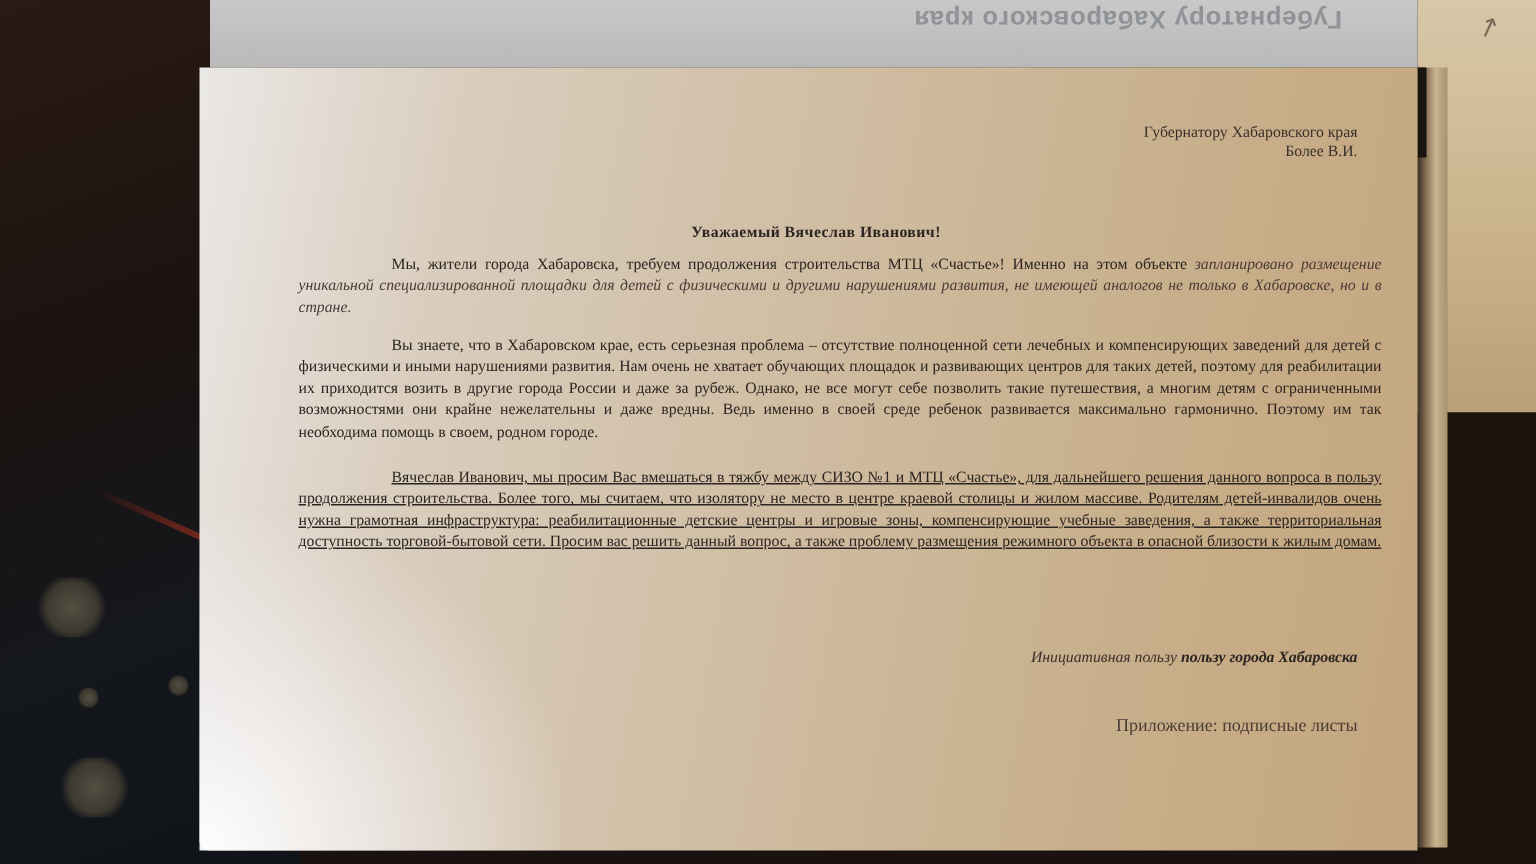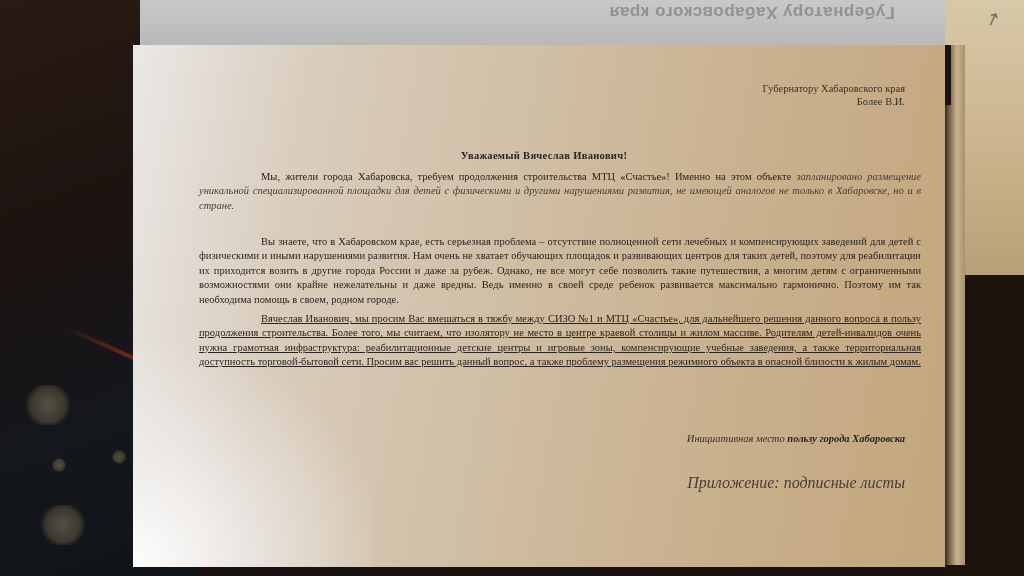--- a/index.html
+++ b/index.html
@@ -66,26 +66,26 @@
   }
   .letter {
     position:absolute; left:50px; top:0; width:722px; color:#2b2420;
     font-size:10.5px; line-height:14.4px;
   }
   .addressee { position:absolute; right:0; top:37px; text-align:right; font-size:10.5px; line-height:13px; color:#3a302a; }
   .salutation { position:absolute; left:0; width:100%; top:104px; text-align:center; font-weight:bold; font-size:10.5px; letter-spacing:.3px; }
   .para { position:absolute; left:0; width:100%; text-align:justify; margin:16px; }
   .para .indent { display:inline-block; width:62px; }
   .para1 { top:109px; }
-  .para2 { top:174px; }
+  .para2 { top:163px; }
   .para3 { top:251px;text-decoration:underline; }
   .italic { font-style:italic; color:#4a3a36; }
   .signature { position:absolute; right:0; top:387px; font-style:italic; font-size:10.5px; color:#3a302a; }
   .signature b { color:#2b2420; }
-  .appendix { position:absolute; right:0; top:431px; font-style:italic; font-size:16px; color:#4a3c34; }
+  .appendix { position:absolute; right:0; top:431px; font-size:12px; color:#4a3c34; }
 </style>
 </head>
 <body>
 
 <div class="table-left">
   <div class="carpet-pattern" style="left:25px;top:385px;"></div>
   <div class="carpet-pattern" style="left:40px;top:505px;"></div>
   <div class="carpet-pattern" style="left:52px;top:458px;width:14px;height:14px;"></div>
   <div class="carpet-pattern" style="left:112px;top:450px;width:14px;height:14px;"></div>
 </div>
@@ -117,18 +117,18 @@
 
     <p class="para para2">
       <span class="indent"></span><span>Вы знаете, что в Хабаровском крае, есть серьезная проблема – отсутствие полноценной сети лечебных и компенсирующих заведений для детей с физическими и иными нарушениями развития. Нам очень не хватает обучающих площадок и развивающих центров для таких детей, поэтому для реабилитации их приходится возить в другие города России и даже за рубеж. Однако, не все могут себе позволить такие путешествия, а многим детям с ограниченными возможностями они крайне нежелательны и даже вредны. Ведь именно в своей среде ребенок развивается максимально гармонично. Поэтому им так необходима помощь в своем, родном городе.</span>
     </p>
 
     <p class="para para3">
       <span class="indent"></span><span>Вячеслав Иванович, мы просим Вас вмешаться в тяжбу между СИЗО №1 и МТЦ «Счастье», для дальнейшего решения данного вопроса в пользу продолжения строительства. Более того, мы считаем, что изолятору не место в центре краевой столицы и жилом массиве. Родителям детей-инвалидов очень нужна грамотная инфраструктура: реабилитационные детские центры и игровые зоны, компенсирующие учебные заведения, а также территориальная доступность торговой-бытовой сети. Просим вас решить данный вопрос, а также проблему размещения режимного объекта в опасной близости к жилым домам.</span>
     </p>
 
     <div class="signature">
-      <span>Инициативная место </span><b>пользу города Хабаровска</b>
+      <span>Инициативная пользу </span><b>пользу города Хабаровска</b>
     </div>
 
     <div class="appendix">Приложение: подписные листы</div>
   </div>
 </div>
 
 </body></html>

